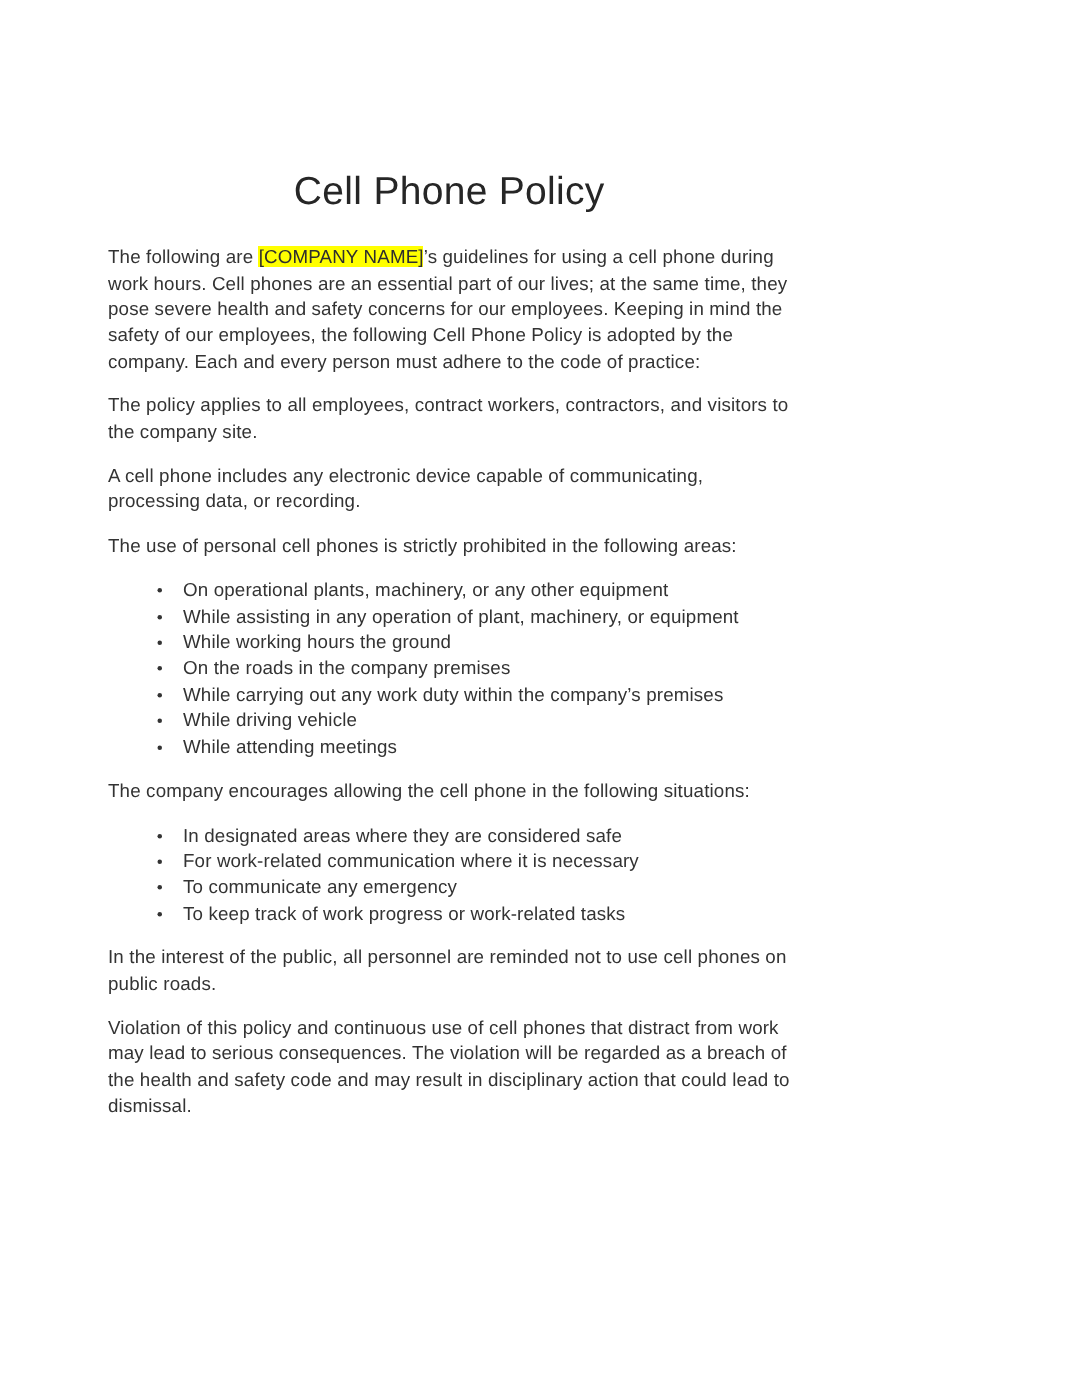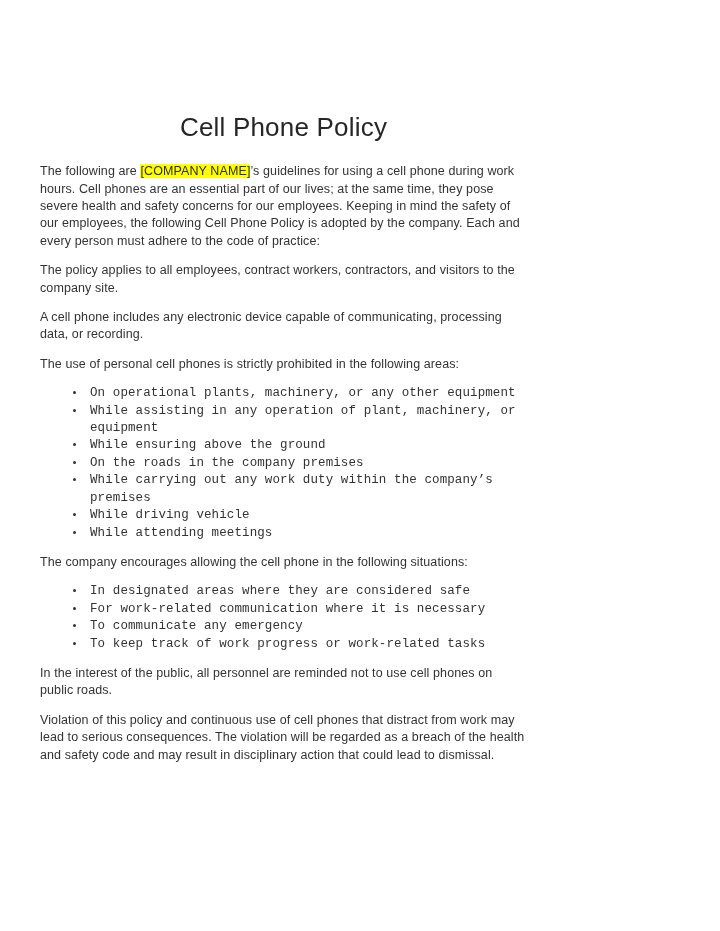--- a/index.html
+++ b/index.html
@@ -6,21 +6,21 @@
     margin: 0;
     padding: 0;
     background: #ffffff;
   }
   .page {
     position: relative;
     width: 612px;
     height: 931px;
     background: #ffffff;
     box-sizing: border-box;
-    padding: 90px 85px 40px 40px;
+    padding: 90px 85px 40px 72px;
     font-family: "Liberation Sans", sans-serif;
     color: #333333;
     overflow: hidden;
   }
   .doc-title {
     font-size: 26px;
     font-weight: 400;
     color: #262626;
     text-align: center;
     line-height: 1.2;
@@ -35,21 +35,20 @@
   }
   .hl {
     background: #ffff00;
     color: #2e2e2e;
     text-align: right;
   }
   ul.doc-list {
     margin: 0 0 12px 0;
     padding: 0 0 0 46px;
     list-style: disc;
-    font-family: Liberation Mono, monospace;
   }
   ul.doc-list li {
     font-size: 12.5px;
     line-height: 17.4px;
     padding-left: 4px;
     letter-spacing: 0.1px;
   }
   ul.doc-list li::marker {
     font-size: 11px;
     color: #333333;
@@ -67,21 +66,21 @@
 
   <p class="para">The policy applies to all employees, contract workers, contractors, and visitors to the company site.</p>
 
   <p class="para">A cell phone includes any electronic device capable of communicating, processing data, or recording.</p>
 
   <p class="para">The use of personal cell phones is strictly prohibited in the following areas:</p>
 
   <ul class="doc-list">
     <li>On operational plants, machinery, or any other equipment</li>
     <li>While assisting in any operation of plant, machinery, or equipment</li>
-    <li>While ensuring above the ground</li>
+    <li>While working hours the ground</li>
     <li>On the roads in the company premises</li>
     <li>While carrying out any work duty within the company’s premises</li>
     <li>While driving vehicle</li>
     <li>While attending meetings</li>
   </ul>
 
 
   <p class="para">The company encourages allowing the cell phone in the following situations:</p>
 
   <ul class="doc-list">

